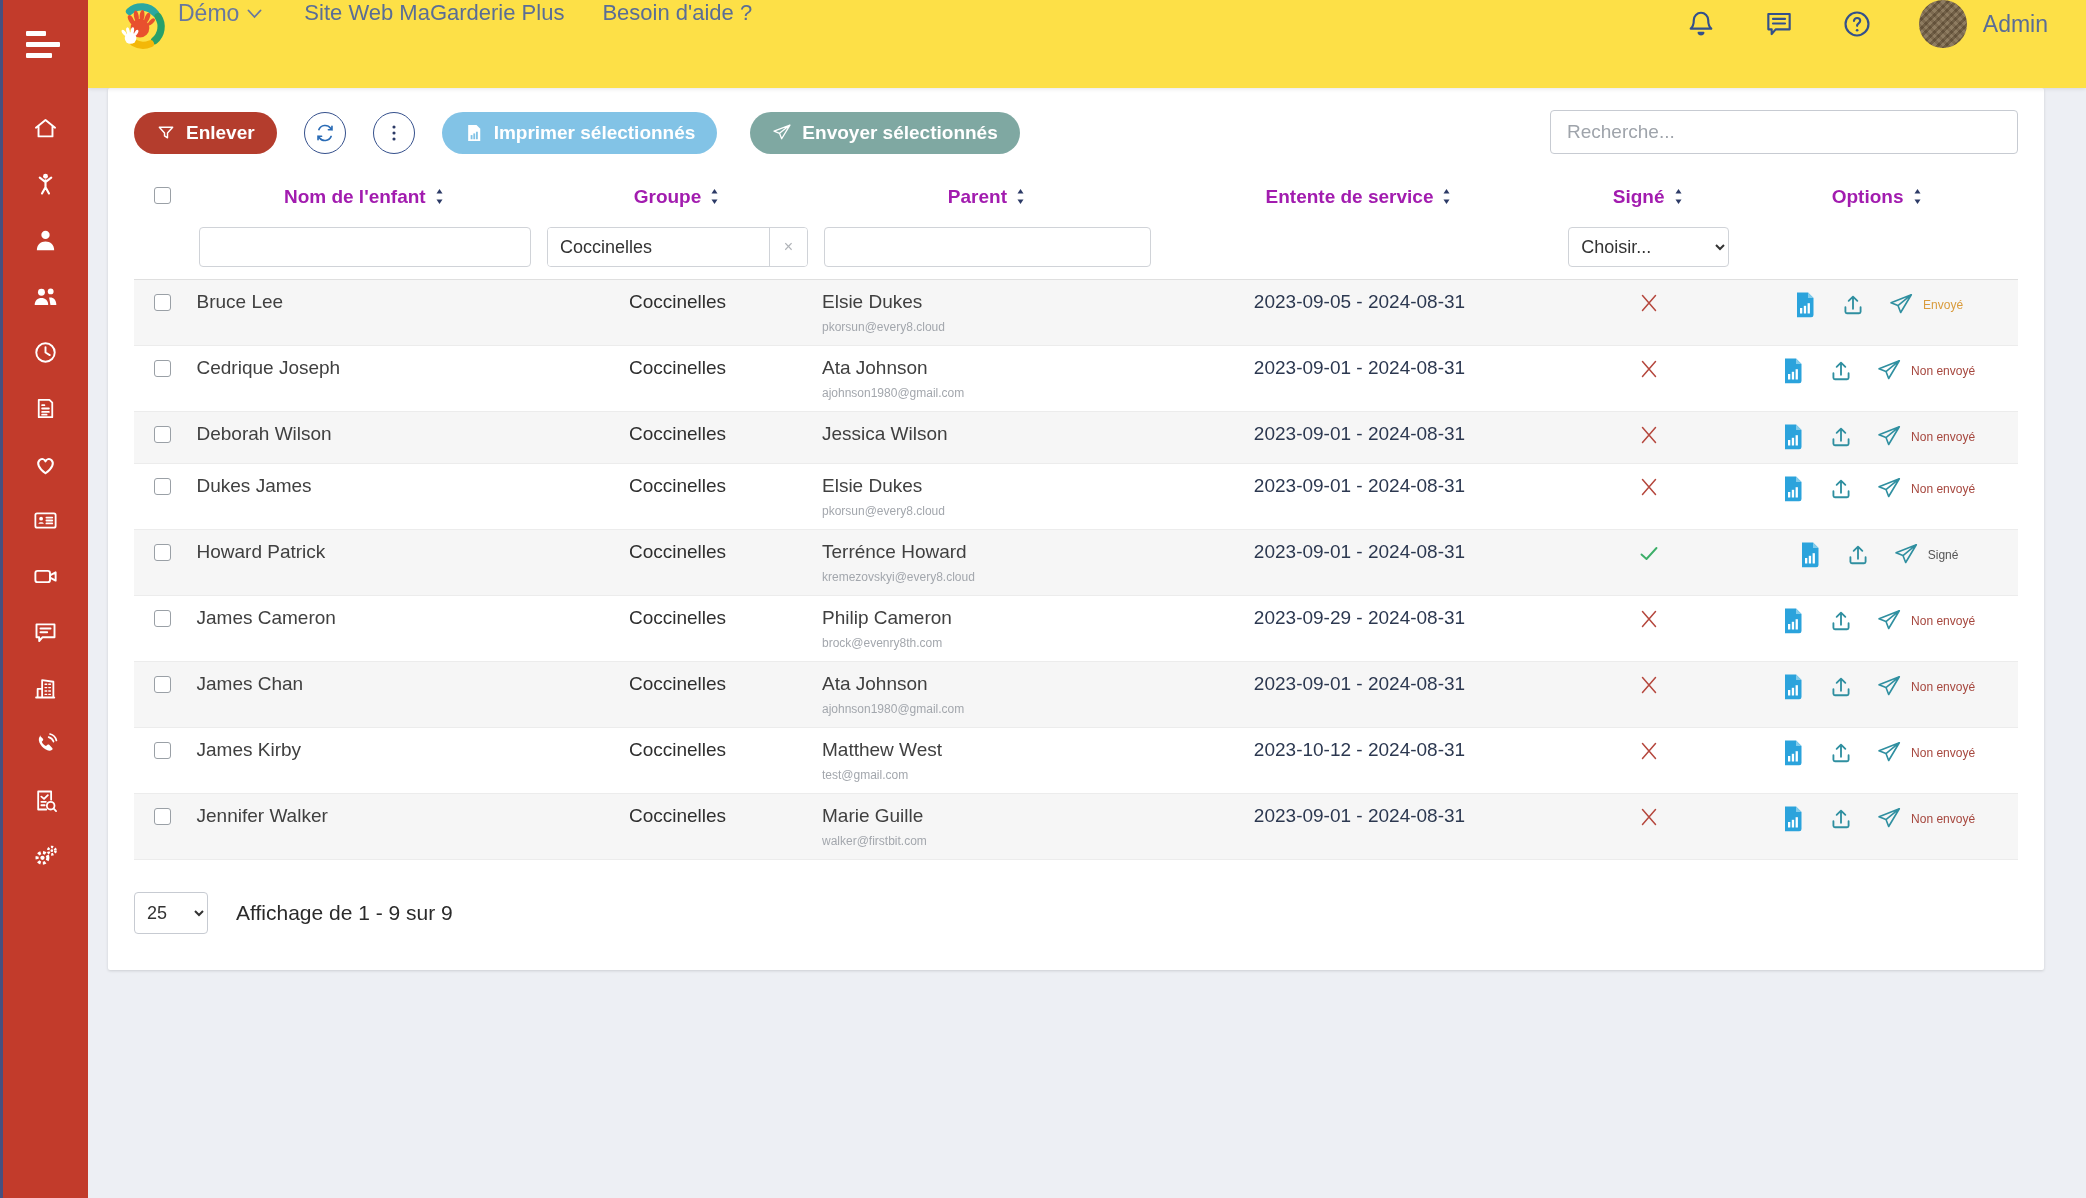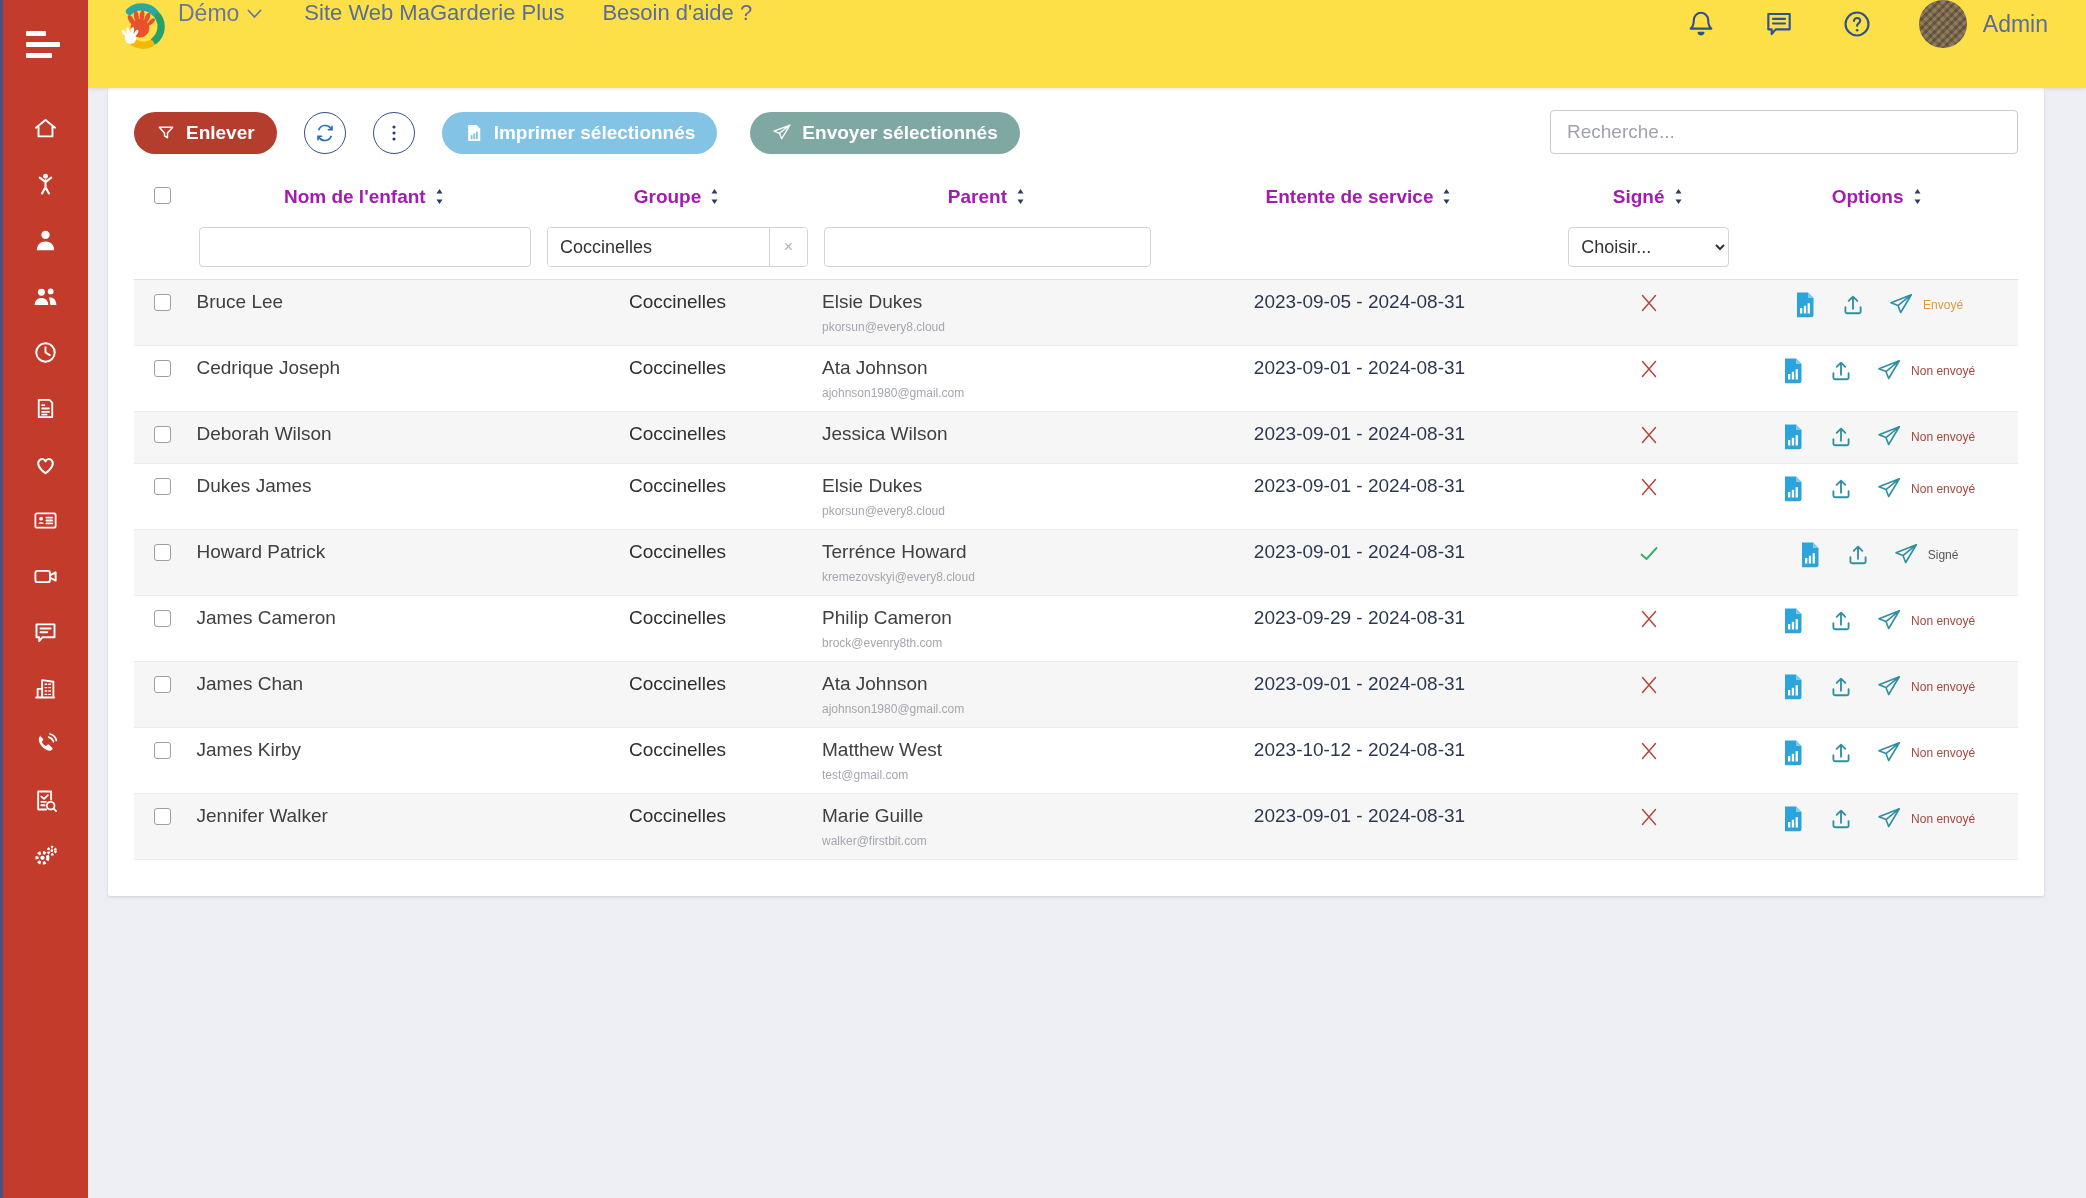--- a/index.html
+++ b/index.html
@@ -723,14 +723,18 @@
                     </svg>
                   </button>
           <span class="status st-notsent">Non envoyé</span>
         </span>
     </div>
             </td>
           </tr>
         </tbody>
     </table>
 
+    <div class="table-footer">
+      <select class="page-size"><option>25</option></select>
+      <span class="summary">Affichage de 1 - 9 sur 9</span>
+    </div>
   </section>
 </main>
 
 </body></html>

